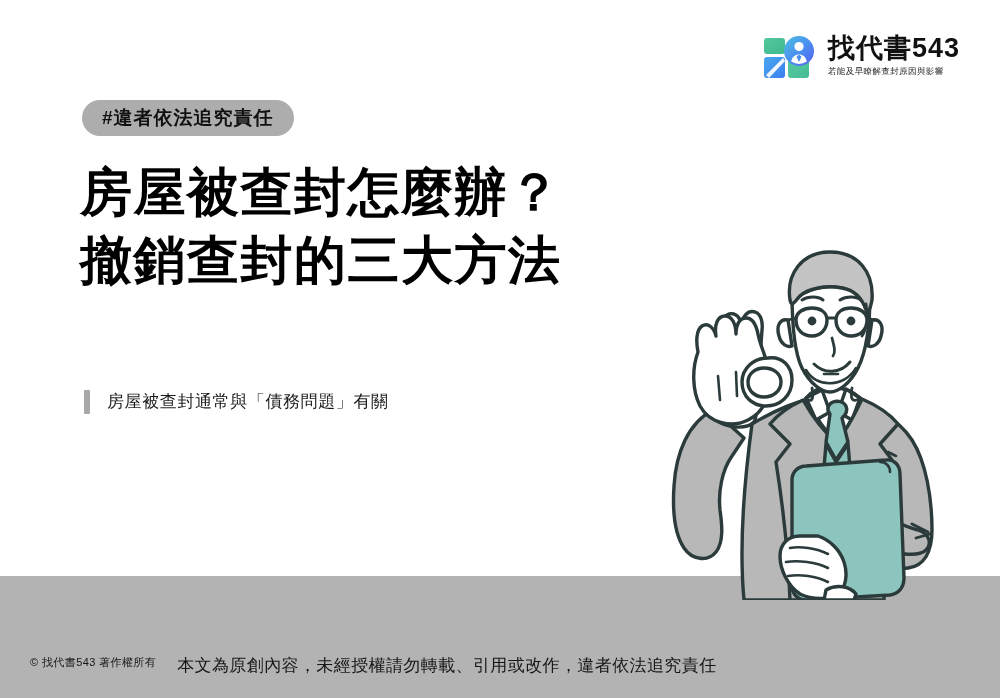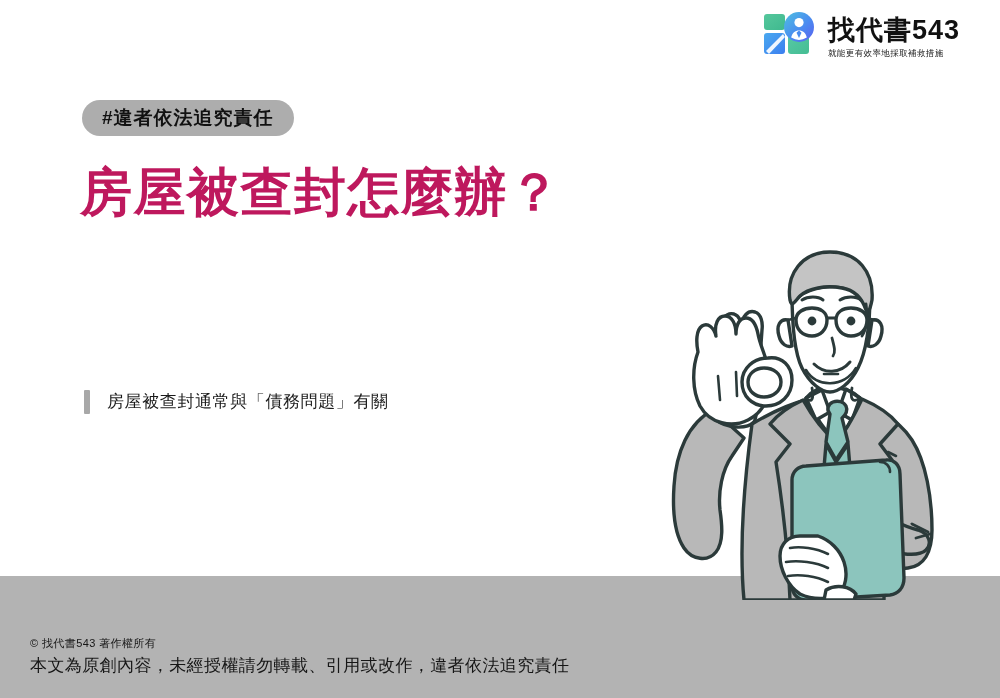--- a/index.html
+++ b/index.html
@@ -33,23 +33,23 @@
     width: 1000px;
     height: 122px;
     background: #b3b3b3;
     z-index: 1;
   }
 
   
   .logo {
     position: absolute;
     right: 40px;
-    top: 10px;
-    display: flex;
-    align-items: flex-end;
+    top: 34px;
+    display: flex;
+    align-items: flex-start;
     gap: 9px;
     z-index: 5;
   }
   .logo-mark {
     width: 56px;
     height: 48px;
     position: relative;
     flex: none;
   }
   .logo-text-wrap {
@@ -97,21 +97,21 @@
     position: absolute;
     left: 80px;
     top: 158px;
     z-index: 5;
   }
   .headline-line {
     font-size: 52px;
     font-weight: bold;
     letter-spacing: 1.5px;
     line-height: 68px;
-    color: #be185d;
+    color: #000000;
     white-space: nowrap;
   }
 
   
   .subtitle {
     position: absolute;
     left: 84px;
     top: 390px;
     display: flex;
     align-items: stretch;
@@ -148,22 +148,22 @@
   }
   .illustration svg { display: block; width: 100%; height: 100%; }
 
   
   .footer {
     position: absolute;
     left: 30px;
     bottom: 22px;
     z-index: 6;
     display: flex;
-    flex-direction: column;
-    gap: 5px;
+    flex-direction: row;
+    gap: 21px;
   }
   .footer-line-1 {
     font-size: 11px;
     letter-spacing: 0.4px;
     color: #161616;
     line-height: 1.2;
     white-space: nowrap;
   }
   .footer-line-2 {
     font-size: 17px;
@@ -211,28 +211,29 @@
         <rect x="25" y="23" width="21" height="21" rx="3" fill="url(#gC)"></rect>
 
         <circle cx="36" cy="17" r="15" fill="url(#gAvatar)"></circle>
         <circle cx="36" cy="12.6" r="4.6" fill="#ffffff"></circle>
         <path d="M28.2 27.6c0.9-4.5 4-7.1 7.8-7.1s6.9 2.6 7.8 7.1a15 15 0 0 1-15.6 0Z" fill="#ffffff"></path>
         <path d="M36 20.6l2.5 2.2-2.5 5.2-2.5-5.2Z" fill="#4a8cf0"></path>
       </svg>
     </div>
     <div class="logo-text-wrap">
       <div class="logo-title">找代書543</div>
-      <div class="logo-tagline">就能更有效率地採取補救措施</div>
+      <div class="logo-tagline">若能及早瞭解查封原因與影響</div>
     </div>
   </div>
 
   <div class="badge">#違者依法追究責任</div>
 
   <div class="headline">
     <div class="headline-line">房屋被查封怎麼辦？</div>
+    <div class="headline-line">撤銷查封的三大方法</div>
   </div>
 
   <div class="subtitle">
     <div class="subtitle-bar"></div>
     <div class="subtitle-lines">
       <div class="subtitle-line">房屋被查封通常與「債務問題」有關</div>
     </div>
   </div>
 
   <div class="illustration">

